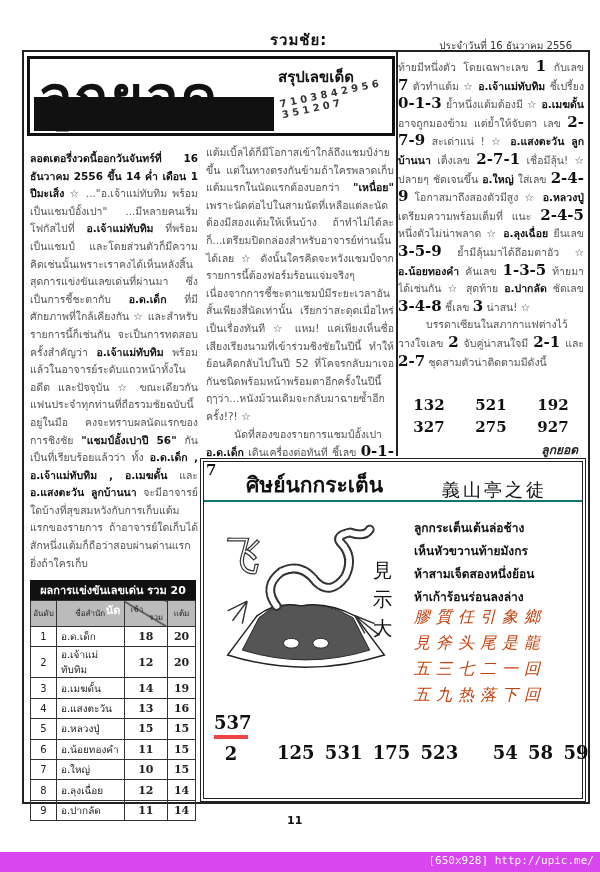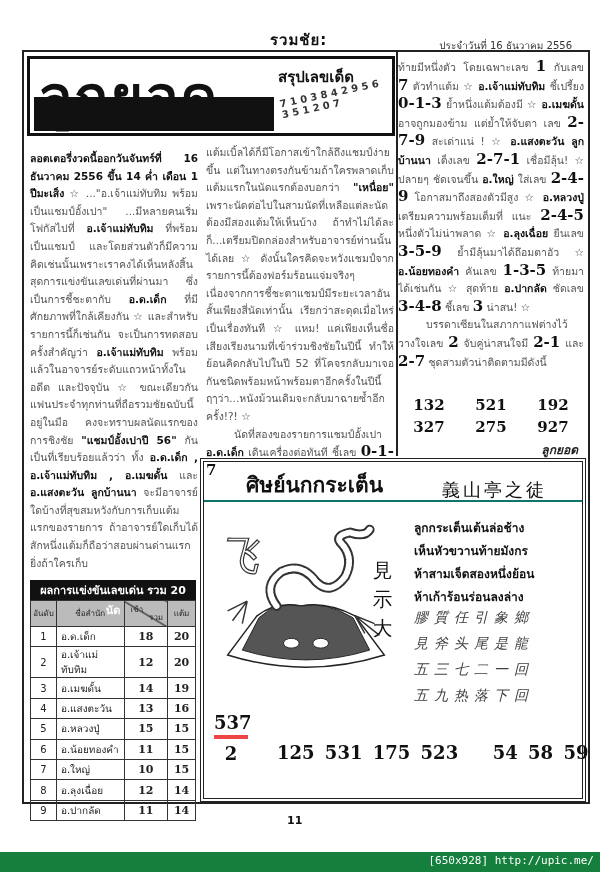--- a/index.html
+++ b/index.html
@@ -1,19 +1,19 @@
 <!DOCTYPE html>
 <html><head>
 <meta charset="utf-8">
 <style>
   * { box-sizing: border-box; margin: 0; padding: 0; }
   html, body { width: 600px; height: 872px; background: #000; overflow: hidden; }
   body { font-family: "DejaVu Sans", sans-serif; color: #222; position: relative; }
   .page { position: absolute; left: 0; top: 0; width: 600px; height: 852px; background: #fff; }
-  .footer-bar { position: absolute; left: 0; top: 852px; width: 600px; height: 20px; background: #15803d; }
+  .footer-bar { position: absolute; left: 0; top: 852px; width: 600px; height: 20px; background: #d946ef; }
   .footer-bar .stamp { position: absolute; right: 6px; top: 2px; color: #fff; font-family: "DejaVu Sans Mono", monospace; font-size: 11px; }
 
   .masthead { position: absolute; top: 28px; left: 0; width: 600px; height: 22px; }
   .masthead .brand { position: absolute; left: 270px; top: 0; font-weight: bold; font-size: 15px; color: #111; letter-spacing: 1px; }
   .masthead .date { position: absolute; right: 28px; top: 10px; font-size: 10px; color: #333; }
 
   .frame { position: absolute; left: 22px; top: 50px; width: 568px; height: 754px; border: 2px solid #222; }
   .logo-box { position: absolute; left: 27px; top: 56px; width: 368px; height: 80px; border: 3px solid #111; background: #fff; }
   .logo-title { position: absolute; left: 8px; top: 2px; font-family: "DejaVu Serif", serif; font-weight: bold; font-size: 56px; color: #111; letter-spacing: 2px; line-height: 70px; }
   .logo-bar { position: absolute; left: 4px; top: 38px; width: 240px; height: 34px; background: #111; z-index: 0; }
@@ -43,21 +43,21 @@
   td.num { font-family: "DejaVu Serif", serif; font-weight: bold; font-size: 11px; }
   th.diag { background: linear-gradient(to top right, #bbb 48%, #333 49%, #333 51%, #bbb 52%); position: relative; }
   th.diag .a { position: absolute; left: 6px; top: 2px; }
   th.diag .b { position: absolute; right: 4px; bottom: 2px; }
 
   .box2 { position: absolute; left: 200px; top: 458px; width: 386px; height: 344px; border: 4px double #222; }
   .box2-title { position: absolute; left: 0; top: 0; width: 378px; height: 40px; border-bottom: 2px solid #0f766e; }
   .box2-title .th { position: absolute; left: 42px; top: 6px; font-weight: bold; font-size: 21px; color: #111; }
   .box2-title .cn { position: absolute; left: 238px; top: 16px; font-family: "DejaVu Serif", serif; font-size: 18px; color: #111; letter-spacing: 3px; }
   .poem { position: absolute; left: 210px; top: 55px; font-size: 12px; line-height: 23px; color: #111; font-weight: bold; }
-  .cn-lines { position: absolute; left: 210px; top: 142px; font-family: "DejaVu Serif", serif; font-size: 14px; line-height: 26px; color: #404040; letter-spacing: 6px; font-style: italic; }
+  .cn-lines { position: absolute; left: 210px; top: 142px; font-family: "DejaVu Serif", serif; font-size: 16px; line-height: 26px; color: #c2410c; letter-spacing: 6px; font-style: italic; }
   .dragon { position: absolute; left: 4px; top: 46px; width: 196px; height: 196px; }
   .fraction { position: absolute; left: 10px; top: 250px; font-family: "DejaVu Serif", serif; font-weight: bold; font-size: 18px; color: #111; text-align: center; width: 34px; }
   .fraction .top { border-bottom: 4px solid #ef4444; padding-bottom: 2px; }
   .fraction .bot { padding-top: 4px; }
   .result-nums { position: absolute; left: 58px; top: 280px; font-family: "DejaVu Serif", serif; font-weight: bold; font-size: 18px; color: #111; word-spacing: 4px; white-space: nowrap; margin-left: 15px; }
   .result-nums .gap { display: inline-block; width: 14px; }
 
   .pageno { position: absolute; left: 287px; top: 814px; font-weight: bold; font-size: 11px; color: #111; }
 </style>
 </head>

